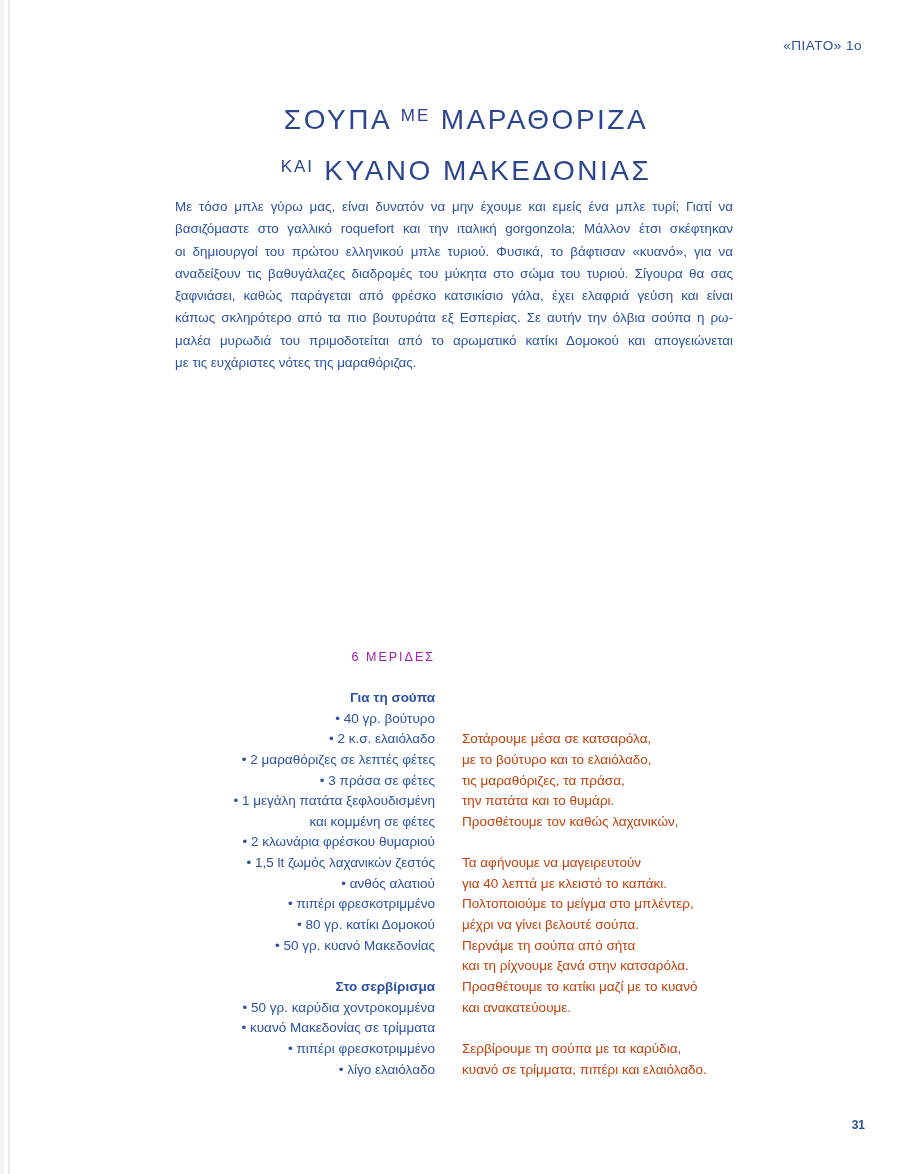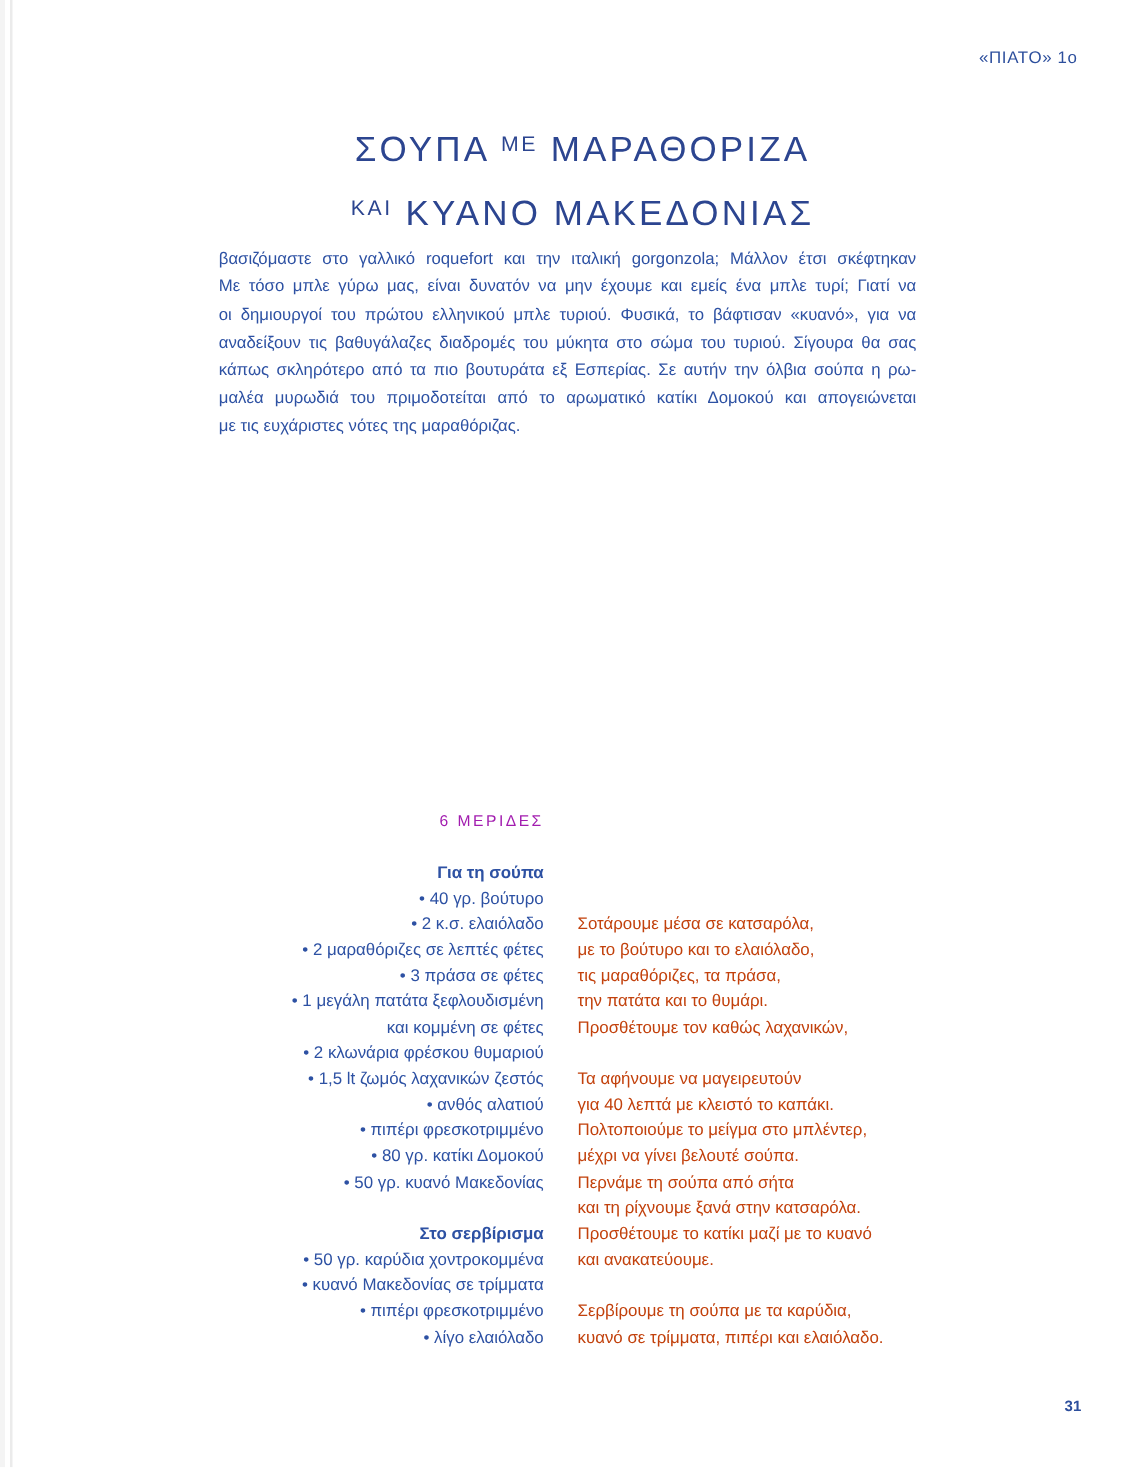--- a/index.html
+++ b/index.html
@@ -138,24 +138,25 @@
 
   <div class="chapter-header">«ΠΙΑΤΟ» 1ο</div>
 
   <h1 class="recipe-title">
     <span class="title-line"><span>ΣΟΥΠΑ</span> <span class="small-word">ΜΕ</span> <span>ΜΑΡΑΘΟΡΙΖΑ</span></span>
     <br>
     <span class="title-line"><span class="small-word">ΚΑΙ</span> <span>ΚΥΑΝΟ ΜΑΚΕΔΟΝΙΑΣ</span></span>
   </h1>
 
   <div class="intro">
+    <div class="intro-line">Με τόσο μπλε γύρω μας, είναι δυνατόν να μην έχουμε και εμείς ένα μπλε τυρί; Γιατί να</div>
     <div class="intro-line">βασιζόμαστε στο γαλλικό roquefort και την ιταλική gorgonzola; Μάλλον έτσι σκέφτηκαν</div>
-    <div class="intro-line">Με τόσο μπλε γύρω μας, είναι δυνατόν να μην έχουμε και εμείς ένα μπλε τυρί; Γιατί να</div>
     <div class="intro-line">οι δημιουργοί του πρώτου ελληνικού μπλε τυριού. Φυσικά, το βάφτισαν «κυανό», για να</div>
     <div class="intro-line">αναδείξουν τις βαθυγάλαζες διαδρομές του μύκητα στο σώμα του τυριού. Σίγουρα θα σας</div>
+    <div class="intro-line">ξαφνιάσει, καθώς παράγεται από φρέσκο κατσικίσιο γάλα, έχει ελαφριά γεύση και είναι</div>
     <div class="intro-line">κάπως σκληρότερο από τα πιο βουτυράτα εξ Εσπερίας. Σε αυτήν την όλβια σούπα η ρω-</div>
     <div class="intro-line">μαλέα μυρωδιά του πριμοδοτείται από το αρωματικό κατίκι Δομοκού και απογειώνεται</div>
     <div class="intro-line last">με τις ευχάριστες νότες της μαραθόριζας.</div>
   </div>
 
   <div class="servings">6 ΜΕΡΙΔΕΣ</div>
 
   <div class="recipe-grid">
     <div class="recipe-row">
       <div class="cell-left heading">Για τη σούπα</div>

